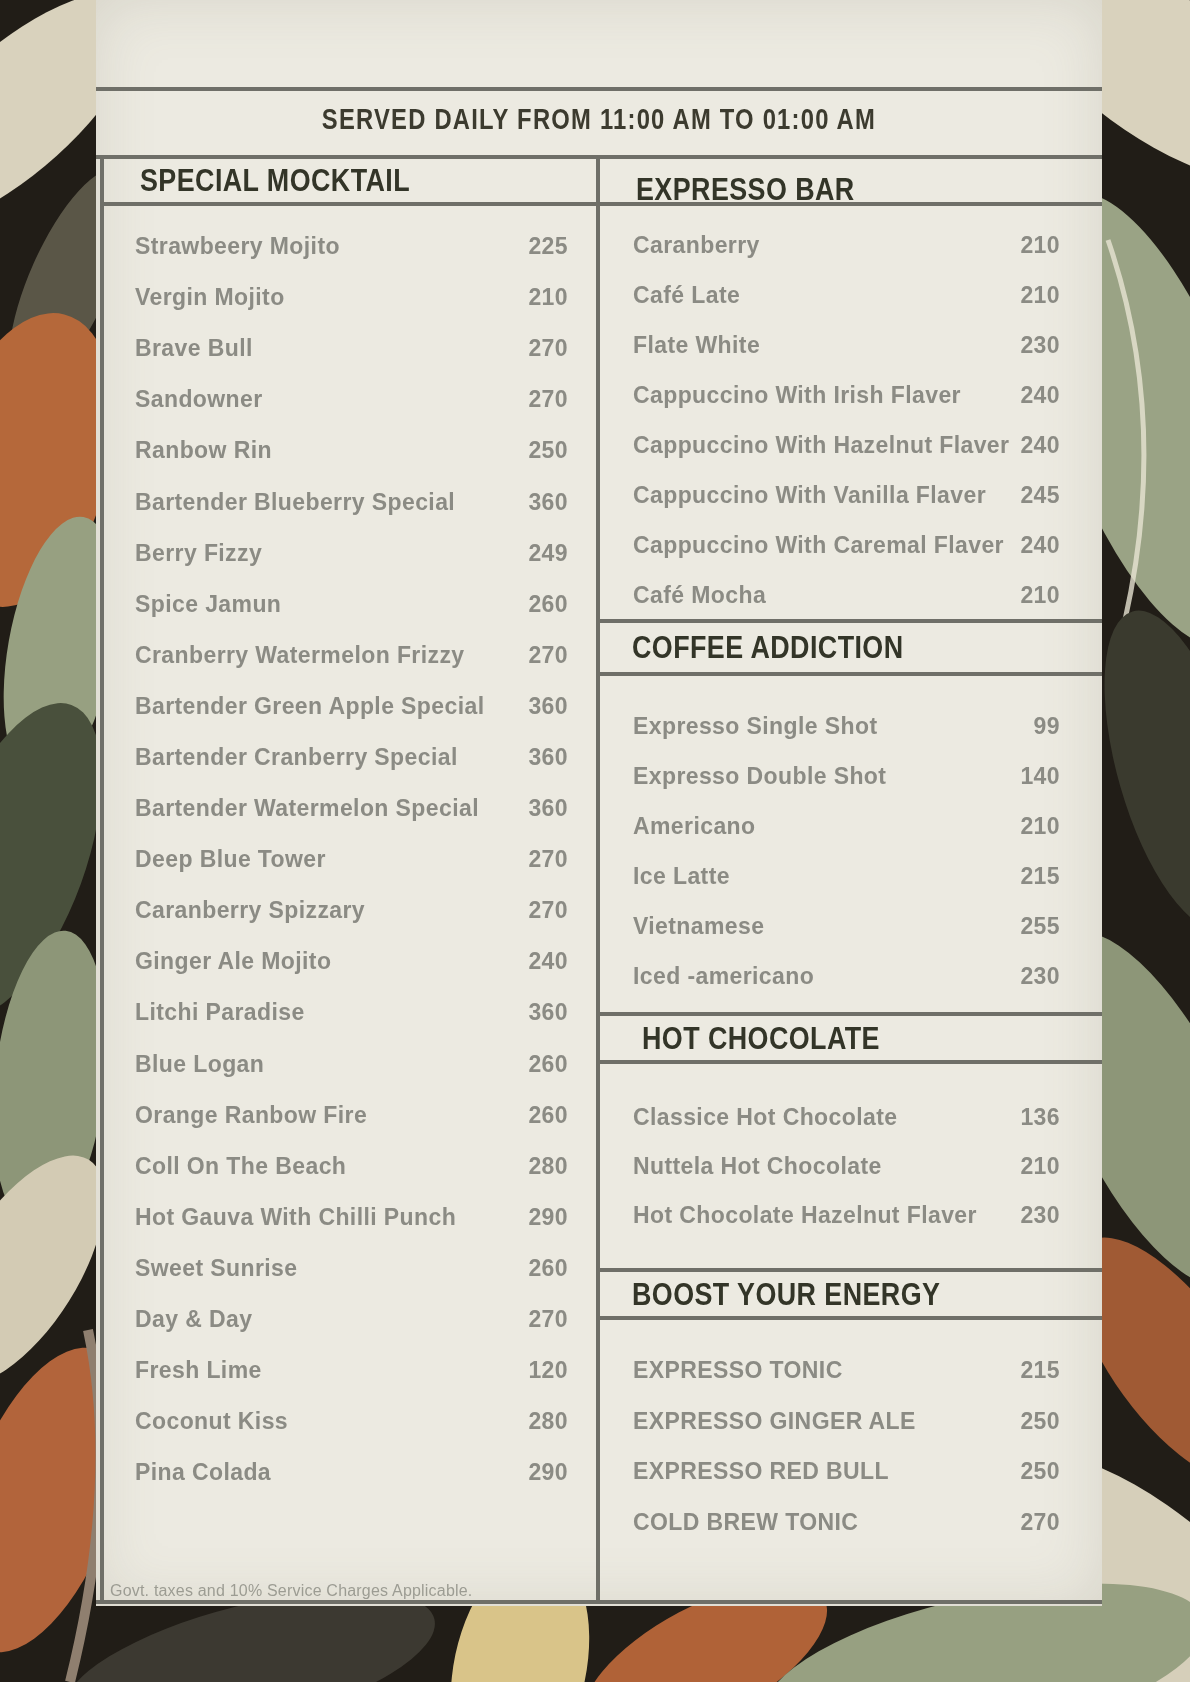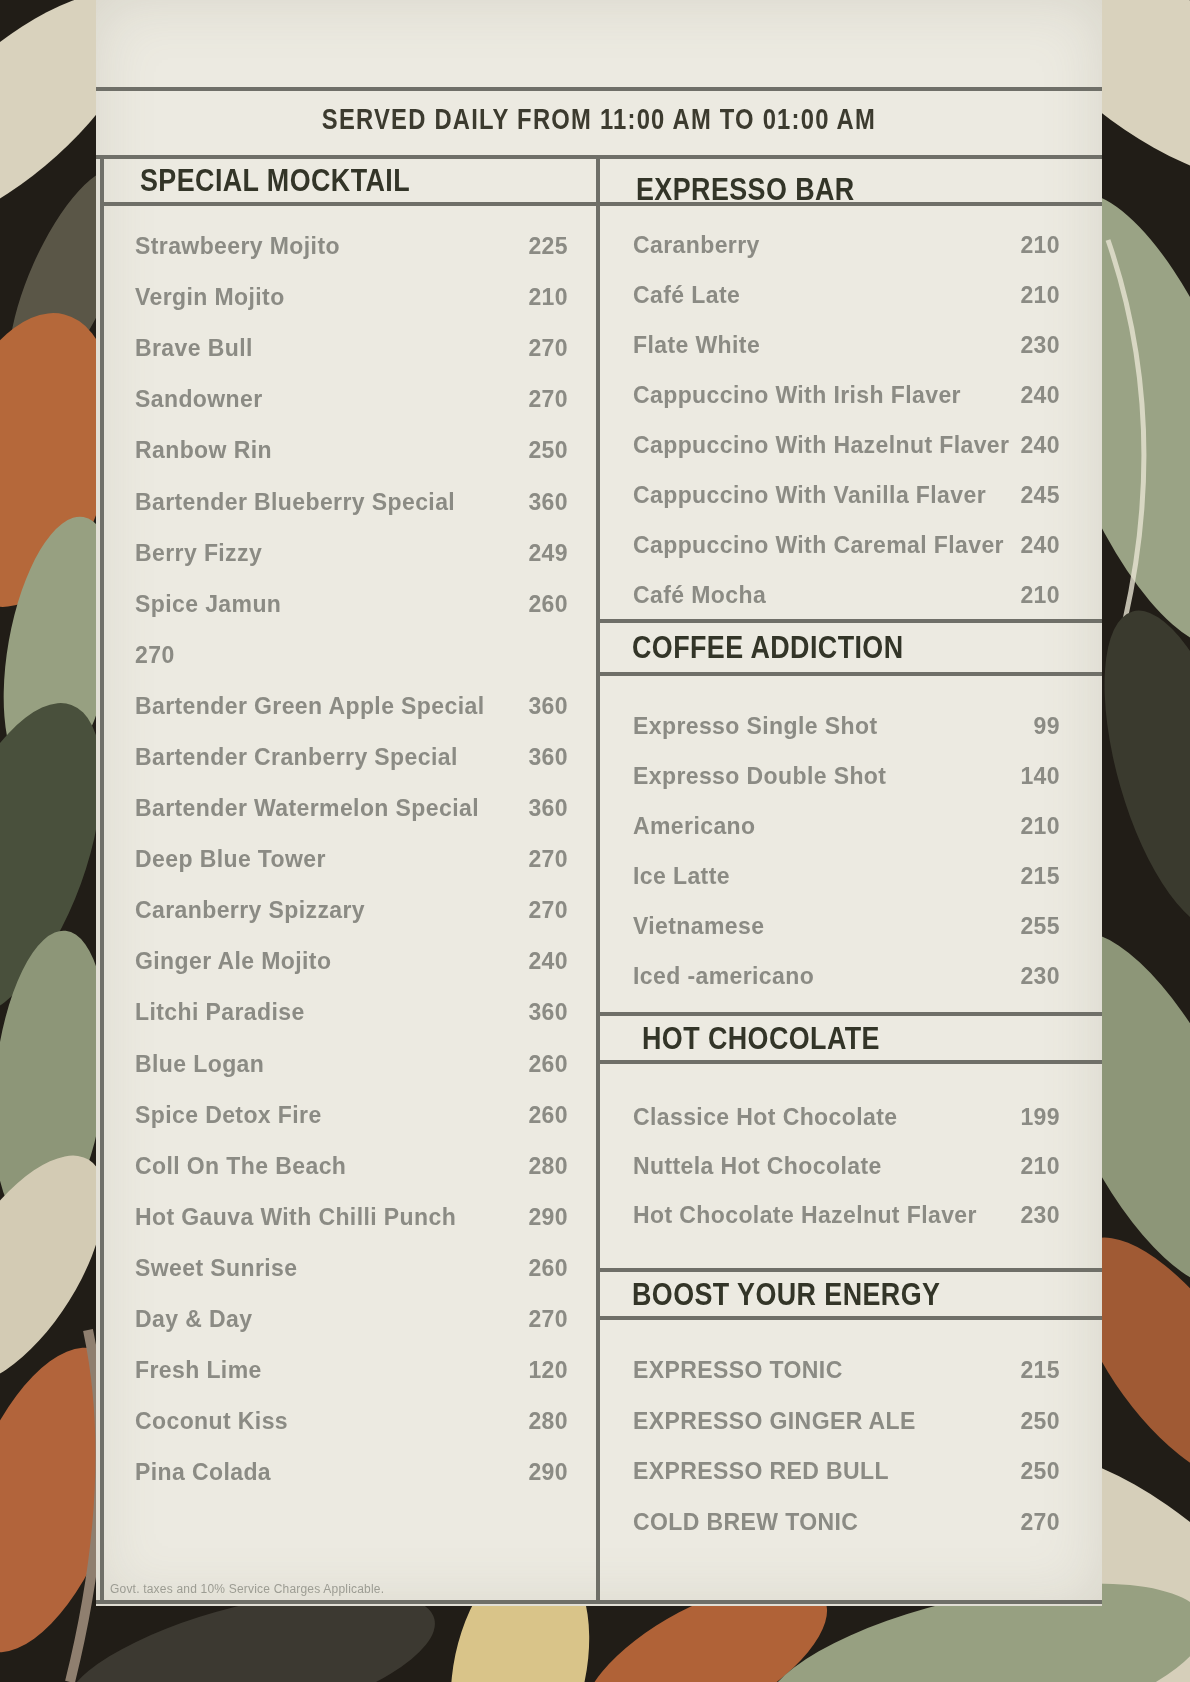--- a/index.html
+++ b/index.html
@@ -48,21 +48,21 @@
   .items-expresso .row { height:50px; padding:0 38px 0 17px; }
   .items-coffee      { left:520px; width:482px; top:701px; }
   .items-coffee .row { height:50px; padding:0 38px 0 17px; }
   .items-hot         { left:520px; width:482px; top:1093px; }
   .items-hot .row    { height:49px; padding:0 38px 0 17px; }
   .items-boost       { left:520px; width:482px; top:1345px; }
   .items-boost .row  { height:50.7px; padding:0 38px 0 17px; }
 
   .footer {
     position:absolute; left:14px; top:1582px;
-    font-size:12px; font-weight:400; color:#9c9c93; letter-spacing:0.2px;
+    font-size:16px; font-weight:400; color:#9c9c93; letter-spacing:0.2px;
   }
 </style>
 </head>
 <body>
 
 <div class="stage">
 
   <svg class="bg" width="1190" height="1682" viewBox="0 0 1190 1682">
     <rect width="1190" height="1682" fill="#211d17"></rect>
     <g>
@@ -166,20 +166,21 @@
           <span class="pr">249</span>
         </div>
 
 
         <div class="row">
           <span class="nm">Spice Jamun</span>
           <span class="pr">260</span>
         </div>
 
         <div class="row">
+          <span class="nm">Cranberry Watermelon Frizzy</span>
           <span class="pr">270</span>
         </div>
 
         <div class="row">
           <span class="nm">Bartender Green Apple Special</span>
           <span class="pr">360</span>
         </div>
 
         <div class="row">
           <span class="nm">Bartender Cranberry Special</span>
@@ -210,21 +211,21 @@
           <span class="nm">Litchi Paradise</span>
           <span class="pr">360</span>
         </div>
 
         <div class="row">
           <span class="nm">Blue Logan</span>
           <span class="pr">260</span>
         </div>
 
         <div class="row">
-          <span class="nm">Spice Detox Fire</span>
+          <span class="nm">Orange Ranbow Fire</span>
           <span class="pr">260</span>
         </div>
 
         <div class="row">
           <span class="nm">Coll On The Beach</span>
           <span class="pr">280</span>
         </div>
 
         <div class="row">
           <span class="nm">Hot Gauva With Chilli Punch</span>
@@ -330,21 +331,21 @@
         <div class="row">
           <span class="nm">Iced -americano</span>
           <span class="pr">230</span>
         </div>
       </div>
 
     <div class="items items-hot">
 
         <div class="row">
           <span class="nm">Classice Hot Chocolate</span>
-          <span class="pr">199</span>
+          <span class="pr">136</span>
         </div>
 
         <div class="row">
           <span class="nm">Nuttela Hot Chocolate</span>
           <span class="pr">210</span>
         </div>
 
         <div class="row">
           <span class="nm">Hot Chocolate Hazelnut Flaver</span>
           <span class="pr">230</span>

